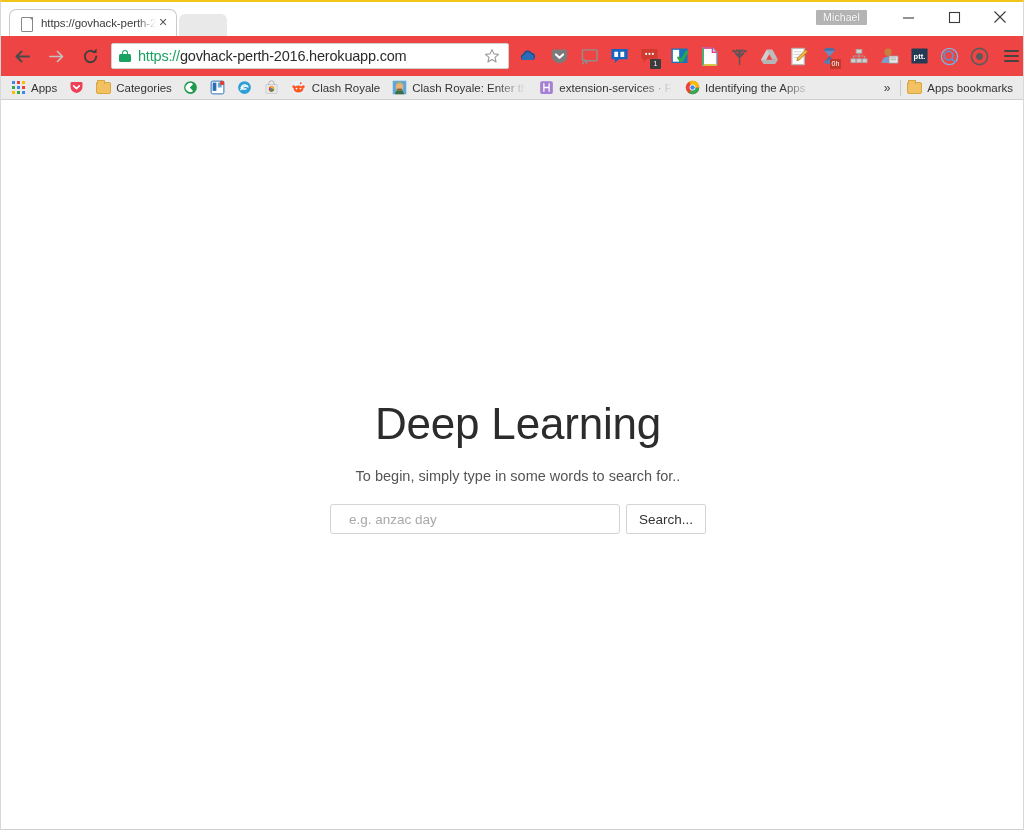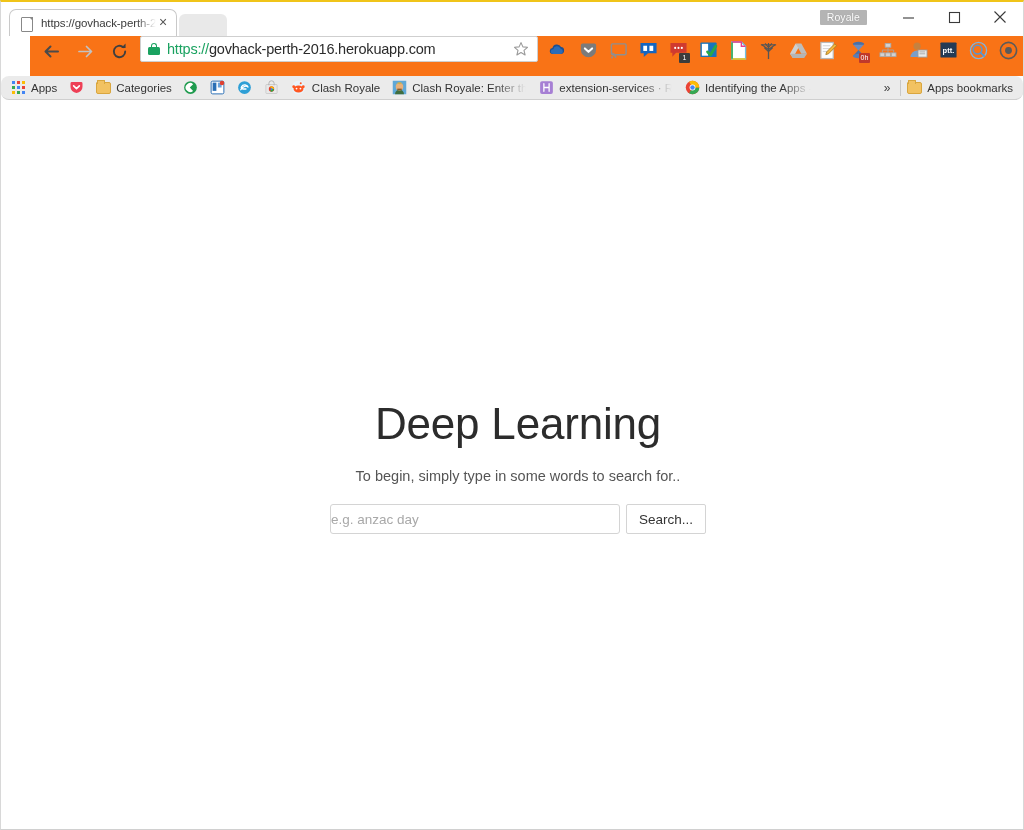--- a/index.html
+++ b/index.html
@@ -121,25 +121,24 @@
     width: 46px; height: 30px;
     display: flex; align-items: center; justify-content: center;
     color: #3a3a3a;
   }
   .wc-btn svg { display: block; }
 
   
   .navbar {
     height: 40px;
     display: flex;
-    align-items: flex-start;
-    background: #f97316;
+    align-items: center;
+    background: #ef4444;
     padding: 0 4px 0 4px;
     flex: 0 0 auto;
-    margin-left: 29px;
   }
   .navbtn {
     width: 30px; height: 30px;
     display: flex; align-items: center; justify-content: center;
     flex: 0 0 30px;
     margin: 0 2px;
   }
   .navbtn.back   { color: #4a4a4a; }
   .navbtn.fwd    { color: #bdbdbd; }
   .navbtn.reload { color: #3f3f3f; }
@@ -229,21 +228,20 @@
     height: 24px;
     background: #ebebeb;
     border-bottom: 1px solid #cfcfcf;
     display: flex;
     align-items: center;
     padding: 0 4px;
     flex: 0 0 auto;
     font-size: 11.5px;
     color: #333;
     position: relative;
-    border-radius: 8px;
   }
   .bm {
     display: flex;
     align-items: center;
     height: 20px;
     padding: 0 5px;
     margin-right: 1px;
     white-space: nowrap;
     flex: 0 0 auto;
   }
@@ -316,21 +314,21 @@
     display: flex;
     justify-content: center;
     align-items: center;
     gap: 6px;
   }
   input.search-input {
     width: 290px;
     height: 30px;
     border: 1px solid #d4d4d4;
     border-radius: 3px;
-    padding: 0 0;
+    padding: 0 18px;
     font-size: 13.5px;
     color: #333;
     font-family: "Liberation Sans", sans-serif;
     background: #fff;
     outline: none;
   }
   input.search-input::placeholder { color: #a8a8a8; }
   button.search-button {
     height: 30px;
     min-width: 80px;
@@ -353,21 +351,21 @@
 
     <div class="tab">
       <span class="tab-favicon"></span>
       <span class="tab-title">https://govhack-perth-20</span>
       <span class="tab-close">×</span>
     </div>
 
     <div class="tab-ghost"></div>
 
     <div class="window-controls">
-      <span class="profile-chip">Royale</span>
+      <span class="profile-chip">Michael</span>
 
       <span class="wc-btn">
         <svg width="13" height="13" viewBox="0 0 13 13">
             <path d="M1 7h11" stroke="#3a3a3a" stroke-width="1.1" fill="none"></path>
           </svg>
       </span>
       <span class="wc-btn">
         <svg width="13" height="13" viewBox="0 0 13 13">
             <rect x="1.5" y="1.5" width="10" height="10" stroke="#3a3a3a" stroke-width="1.1" fill="none"></rect>
           </svg>

